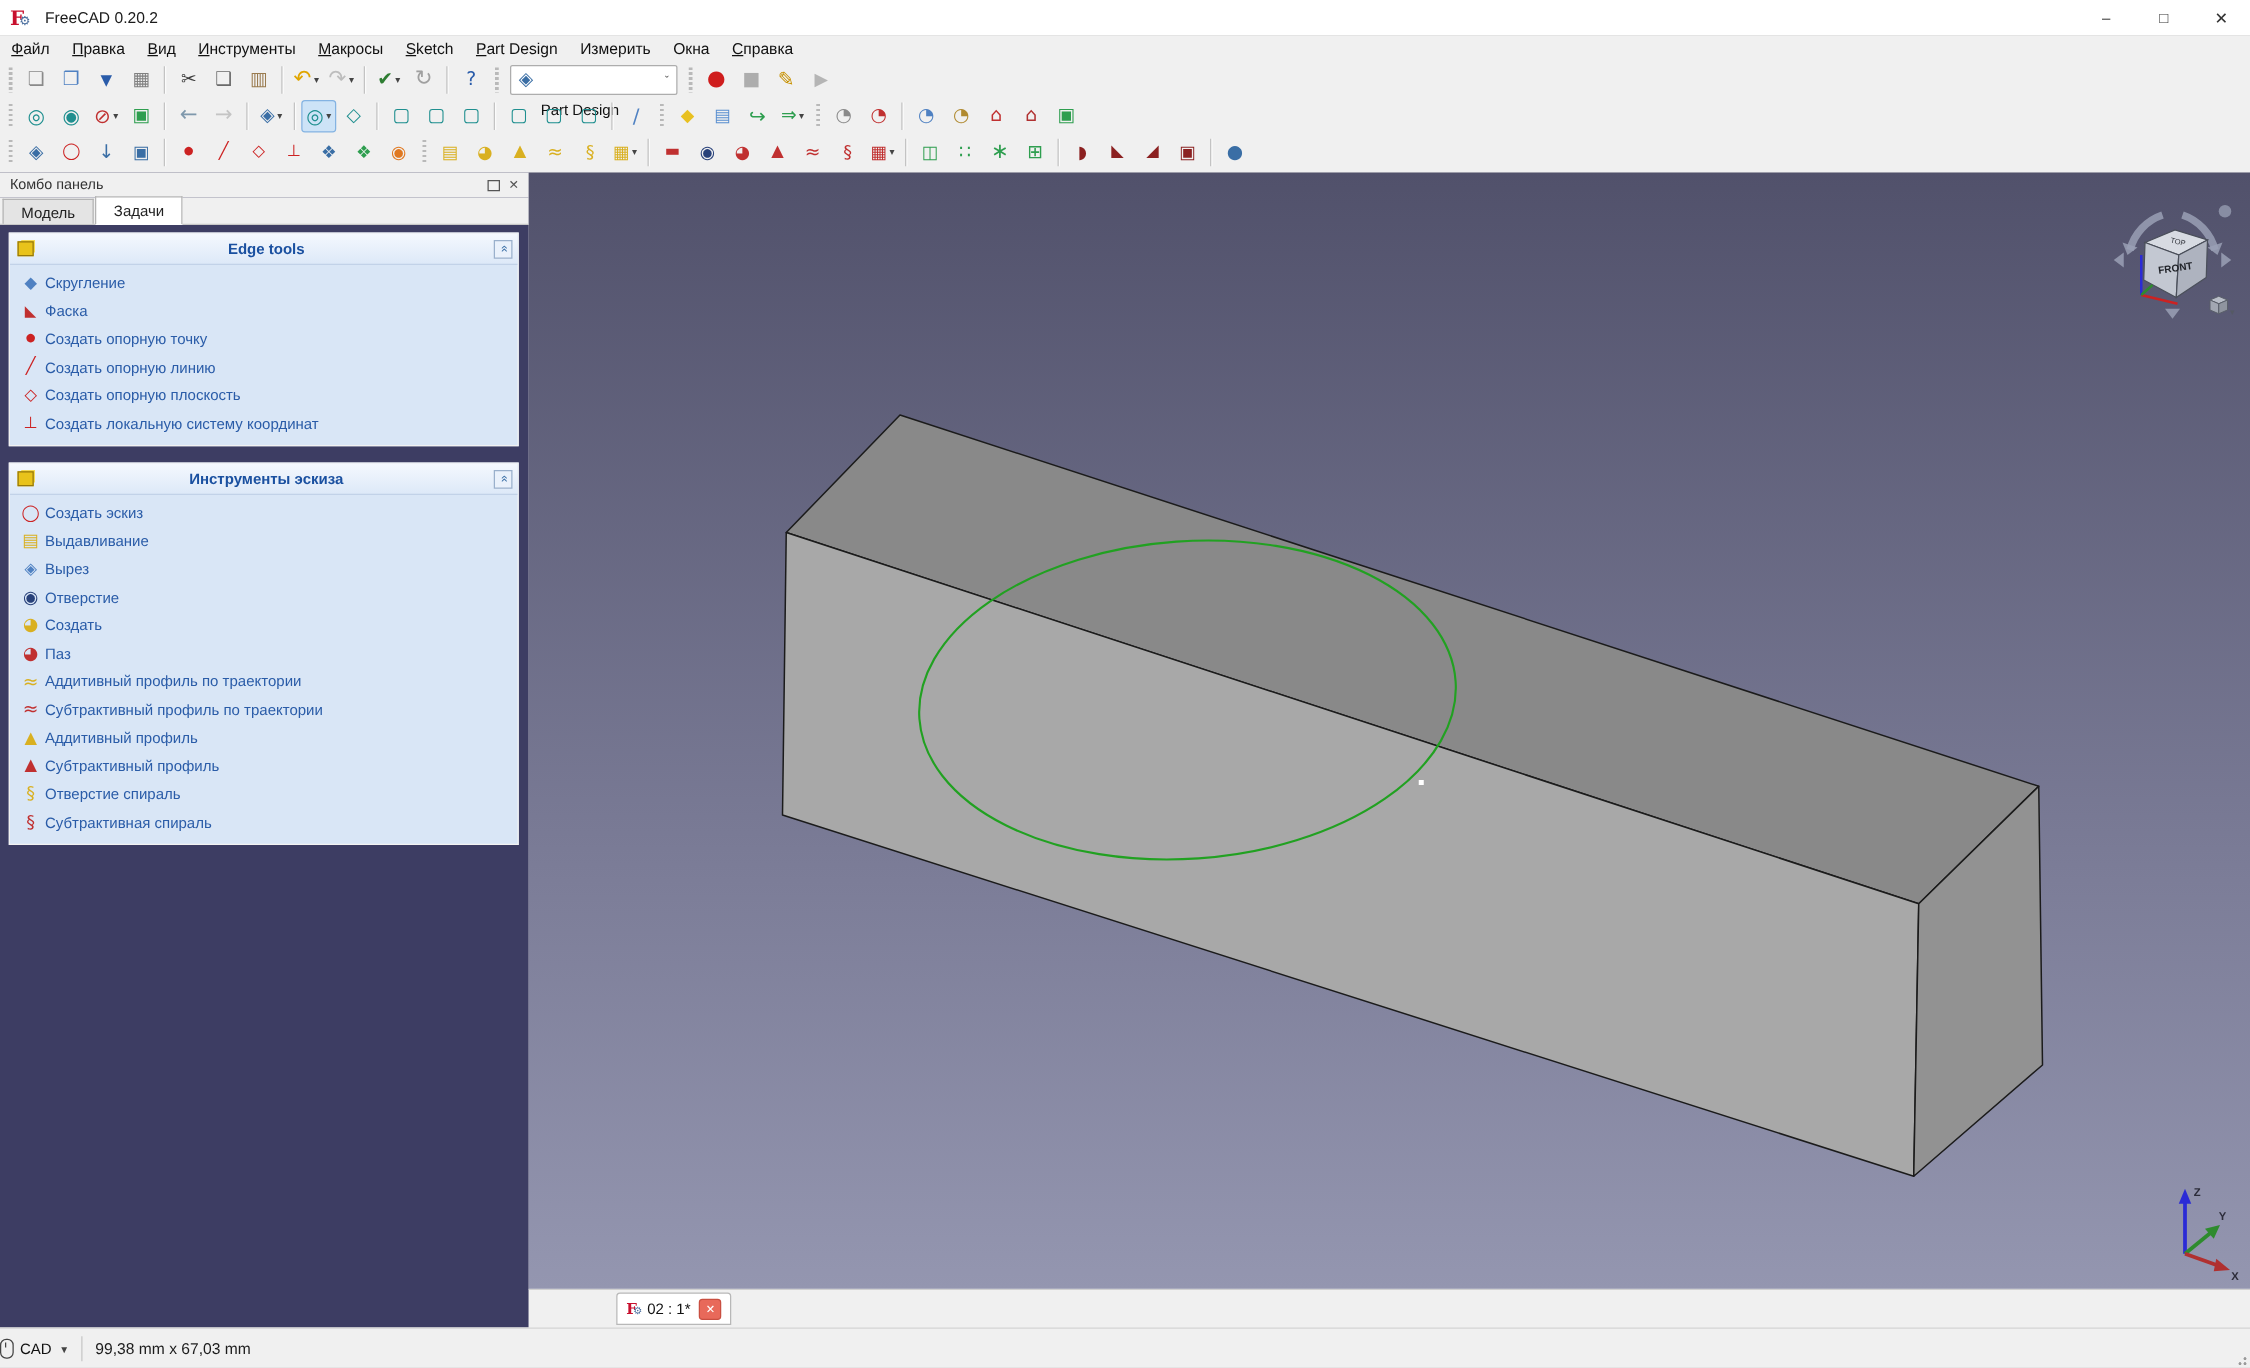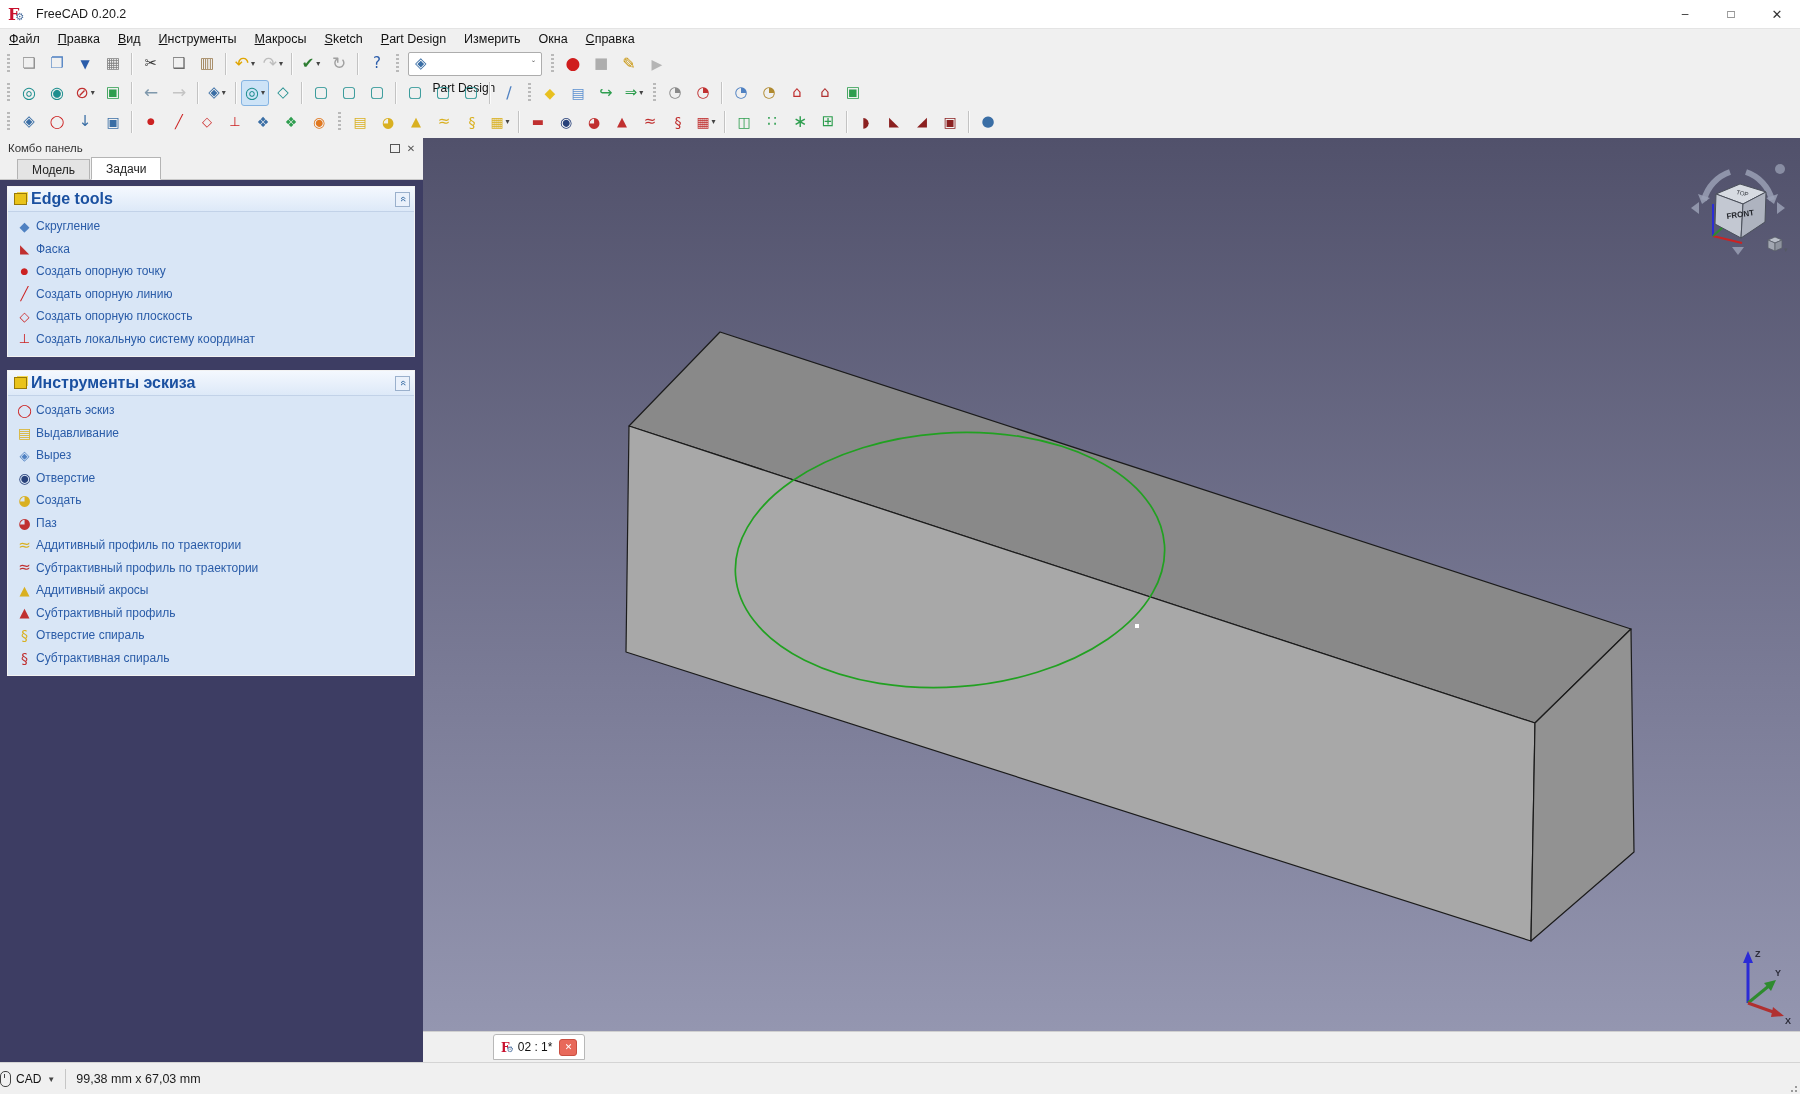--- a/index.html
+++ b/index.html
@@ -41,32 +41,32 @@
   .wb-combo .chev{font-size:9px;color:#555;margin-left:8px;}
   
   #main{position:absolute;left:0;top:138px;width:1800px;height:924px;display:flex;}
   
   #dock{width:423px;height:924px;background:#3d3d63;display:flex;flex-direction:column;flex:none;}
   #dock-header{height:20px;background:#f0f0f0;display:flex;align-items:center;padding:0 4px 0 8px;}
   #dock-title{font-size:11.5px;color:#333;flex:1;}
   .dock-hbtn{width:16px;height:15px;display:flex;align-items:center;justify-content:center;
              font-size:10px;color:#555;}
   .float-glyph{width:8px;height:7px;border:1px solid #555;display:block;}
-  #dock-tabs{height:21px;background:#f0f0f0;display:flex;align-items:flex-end;padding-left:17px;
+  #dock-tabs{height:21px;background:#f0f0f0;display:flex;align-items:flex-end;padding-left:2px;
              border-bottom:1px solid #c8c8c8;}
   .dock-tab{height:19px;display:flex;align-items:center;padding:0 14px;font-size:12px;color:#222;
             background:#e4e4e4;border:1px solid #b4b4b4;border-bottom:none;margin-right:1px;}
   .dock-tab.active{background:#ffffff;height:21px;border-bottom:1px solid #fff;margin-bottom:-1px;}
   #dock-body{flex:1;background:#3d3d63;padding:6px 8px 0 7px;overflow:hidden;}
   .tsection{background:#d9e6f6;border:1px solid #f2f2f2;margin-bottom:13px;}
   .tsection-header{height:24px;display:flex;align-items:center;padding:0 4px 0 6px;
       background:linear-gradient(180deg,#f4f8fe 0%,#dde9f8 100%);border-bottom:1px solid #c2d2e8;}
   .cube-ic{width:11px;height:10px;background:#e9c31b;border:1px solid #97790a;margin-right:4px;
            box-shadow:2px -2px 0 -1px #f5da55;}
-  .tsection-title{font-size:16px;font-weight:bold;color:#1a50a0;flex:1;}
+  .tsection-title{font-size:12px;font-weight:bold;color:#1a50a0;flex:1;text-align:center;}
   .collapse-btn{width:13px;height:13px;border:1px solid #9ab0cc;background:#eaf1fb;
       display:flex;align-items:center;justify-content:center;}
   .collapse-btn span{display:block;transform:rotate(90deg);font-size:10px;color:#3a6ea5;line-height:1;}
   .titem{height:22.5px;display:flex;align-items:center;padding-left:7px;}
   .titem .pic{width:19px;text-align:center;font-size:12px;line-height:1;font-family:"DejaVu Sans",sans-serif;}
   .titem .lbl{font-size:12px;color:#2a5ca8;margin-left:2px;}
   .tsection .items{padding:3px 0 6px 0;}
   
   #mdi{flex:1;display:flex;flex-direction:column;background:#f0f0f0;}
   #viewport{position:relative;width:1377px;height:894px;
@@ -492,21 +492,21 @@
               <div class="titem" data-name="task-item-additive-pipe">
                 <span class="pic" data-name="additive-pipe-icon" style="color: rgb(217, 176, 33); font-size: 15px;">≈</span>
                 <span class="lbl" data-name="task-item-label">Аддитивный профиль по траектории</span>
               </div>
               <div class="titem" data-name="task-item-subtractive-pipe">
                 <span class="pic" data-name="subtractive-pipe-icon" style="color: rgb(192, 48, 48); font-size: 15px;">≈</span>
                 <span class="lbl" data-name="task-item-label">Субтрактивный профиль по траектории</span>
               </div>
               <div class="titem" data-name="task-item-additive-loft">
                 <span class="pic" data-name="additive-loft-icon" style="color: rgb(217, 176, 33); font-size: 13px;">▲</span>
-                <span class="lbl" data-name="task-item-label">Аддитивный акросы</span>
+                <span class="lbl" data-name="task-item-label">Аддитивный профиль</span>
               </div>
               <div class="titem" data-name="task-item-subtractive-loft">
                 <span class="pic" data-name="subtractive-loft-icon" style="color: rgb(192, 48, 48); font-size: 13px;">▲</span>
                 <span class="lbl" data-name="task-item-label">Субтрактивный профиль</span>
               </div>
               <div class="titem" data-name="task-item-additive-helix">
                 <span class="pic" data-name="additive-helix-icon" style="color: rgb(217, 176, 33); font-size: 14px;">§</span>
                 <span class="lbl" data-name="task-item-label">Отверстие спираль</span>
               </div>
               <div class="titem" data-name="task-item-subtractive-helix">

